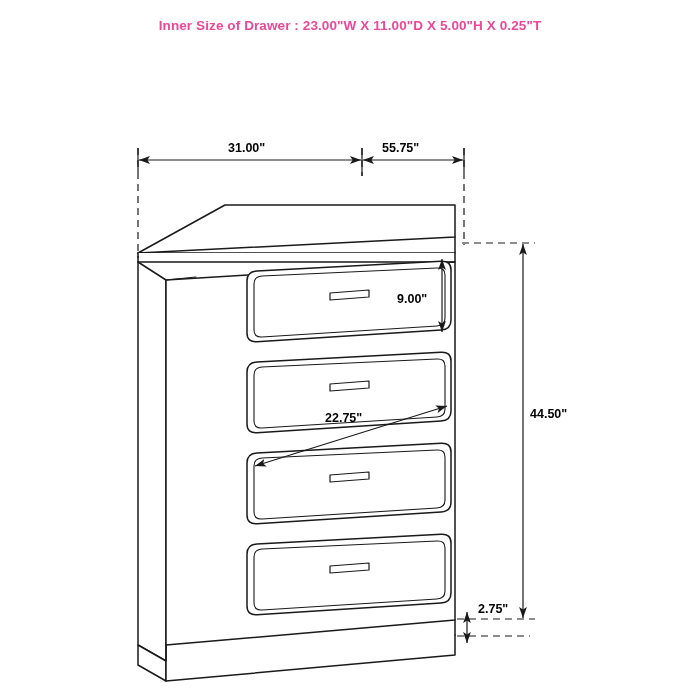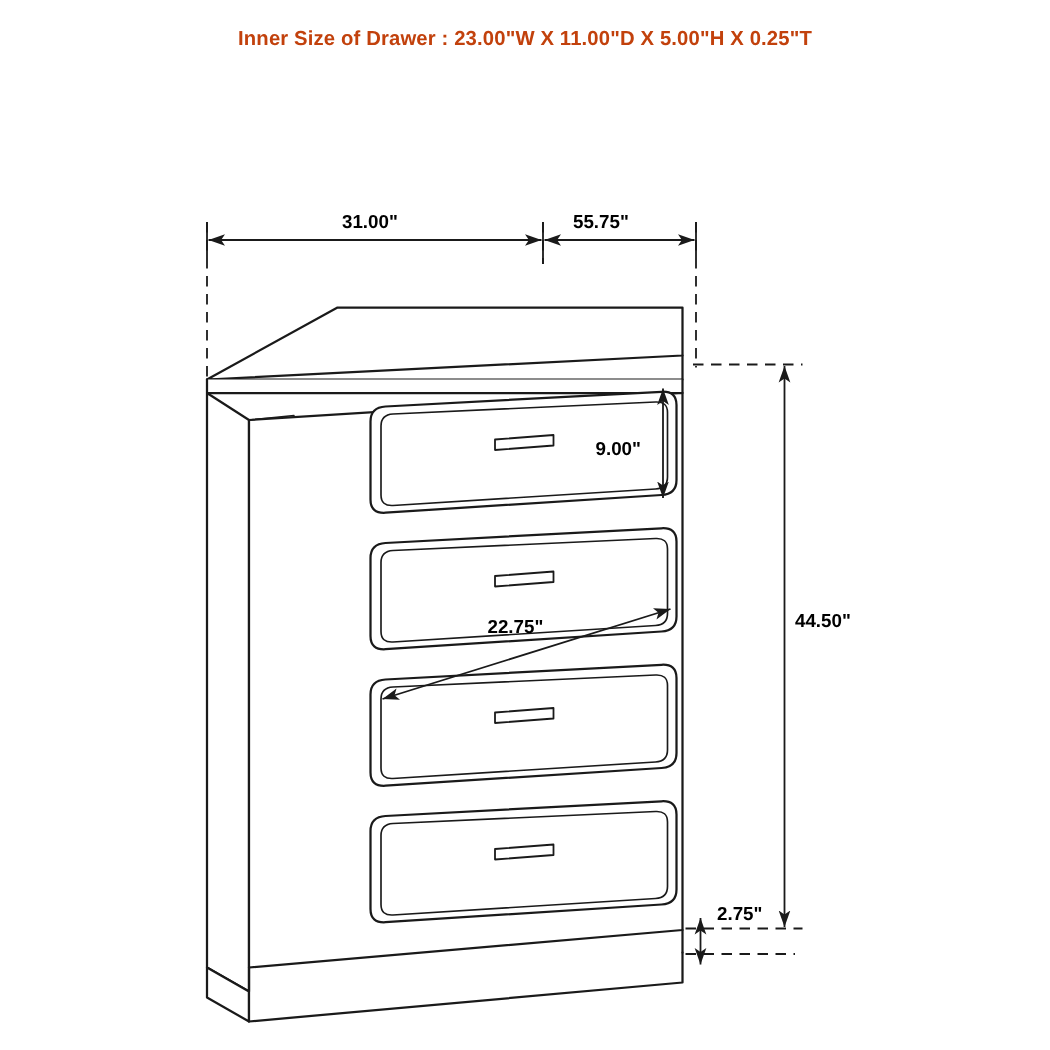--- a/index.html
+++ b/index.html
@@ -20,21 +20,21 @@
     height: 700px;
   }
   .title {
     position: absolute;
     left: 0;
     top: 18px;
     width: 700px;
     text-align: center;
     font-size: 13.5px;
     font-weight: bold;
-    color: #c2410c;
+    color: #ec4899;
     letter-spacing: 0.1px;
   }
   svg.drawing {
     position: absolute;
     left: 0;
     top: 0;
     width: 700px;
     height: 700px;
   }
   .dimlabel {

